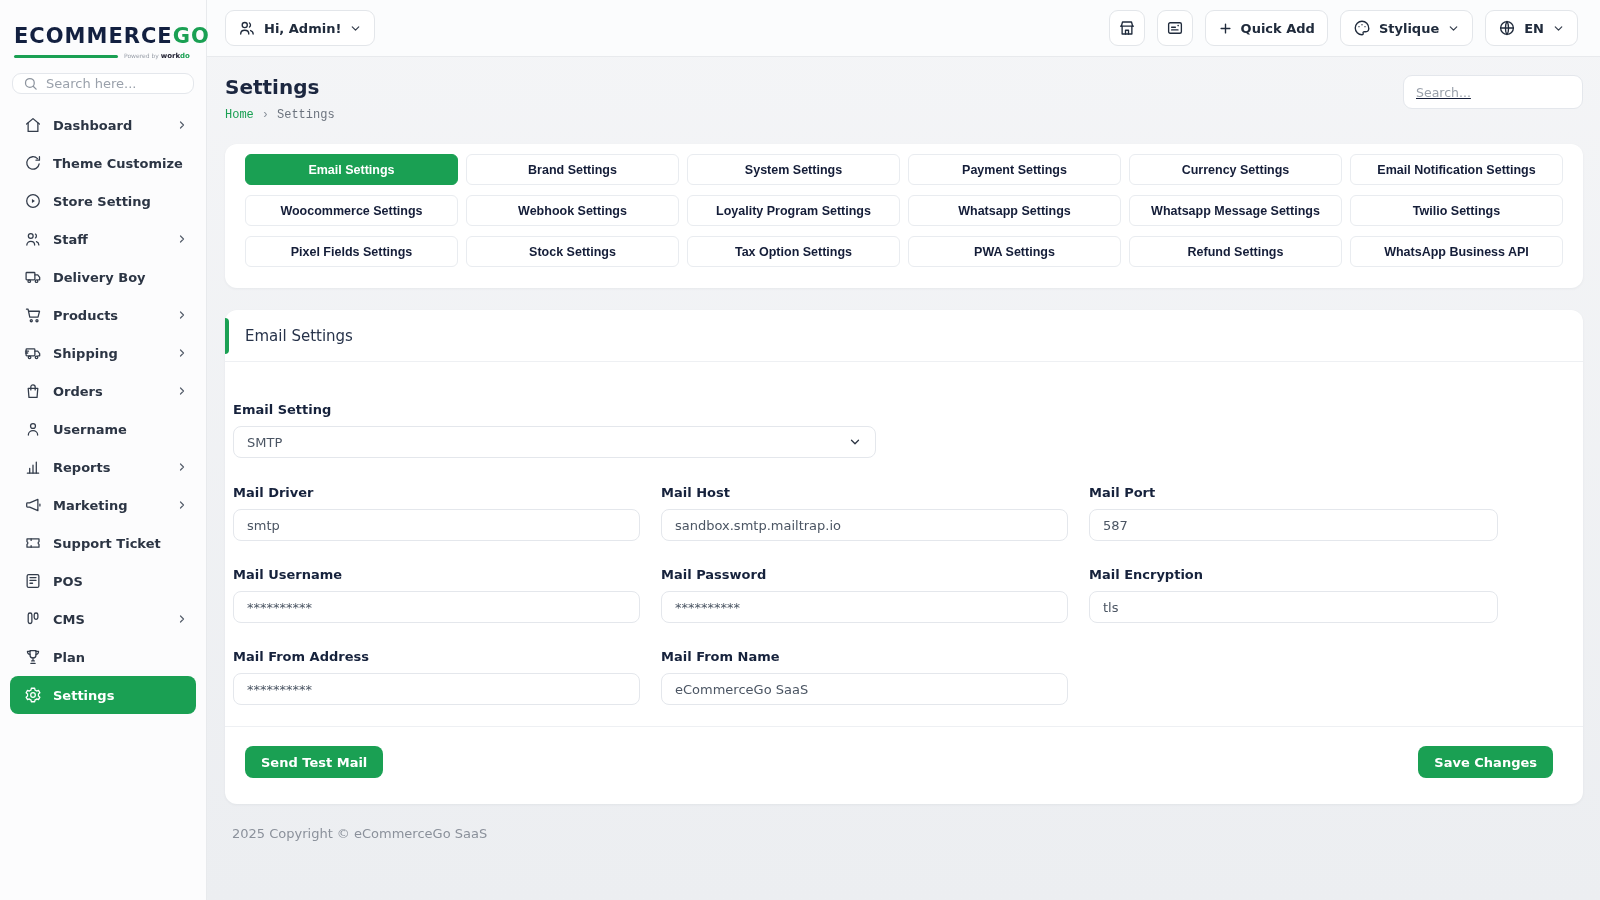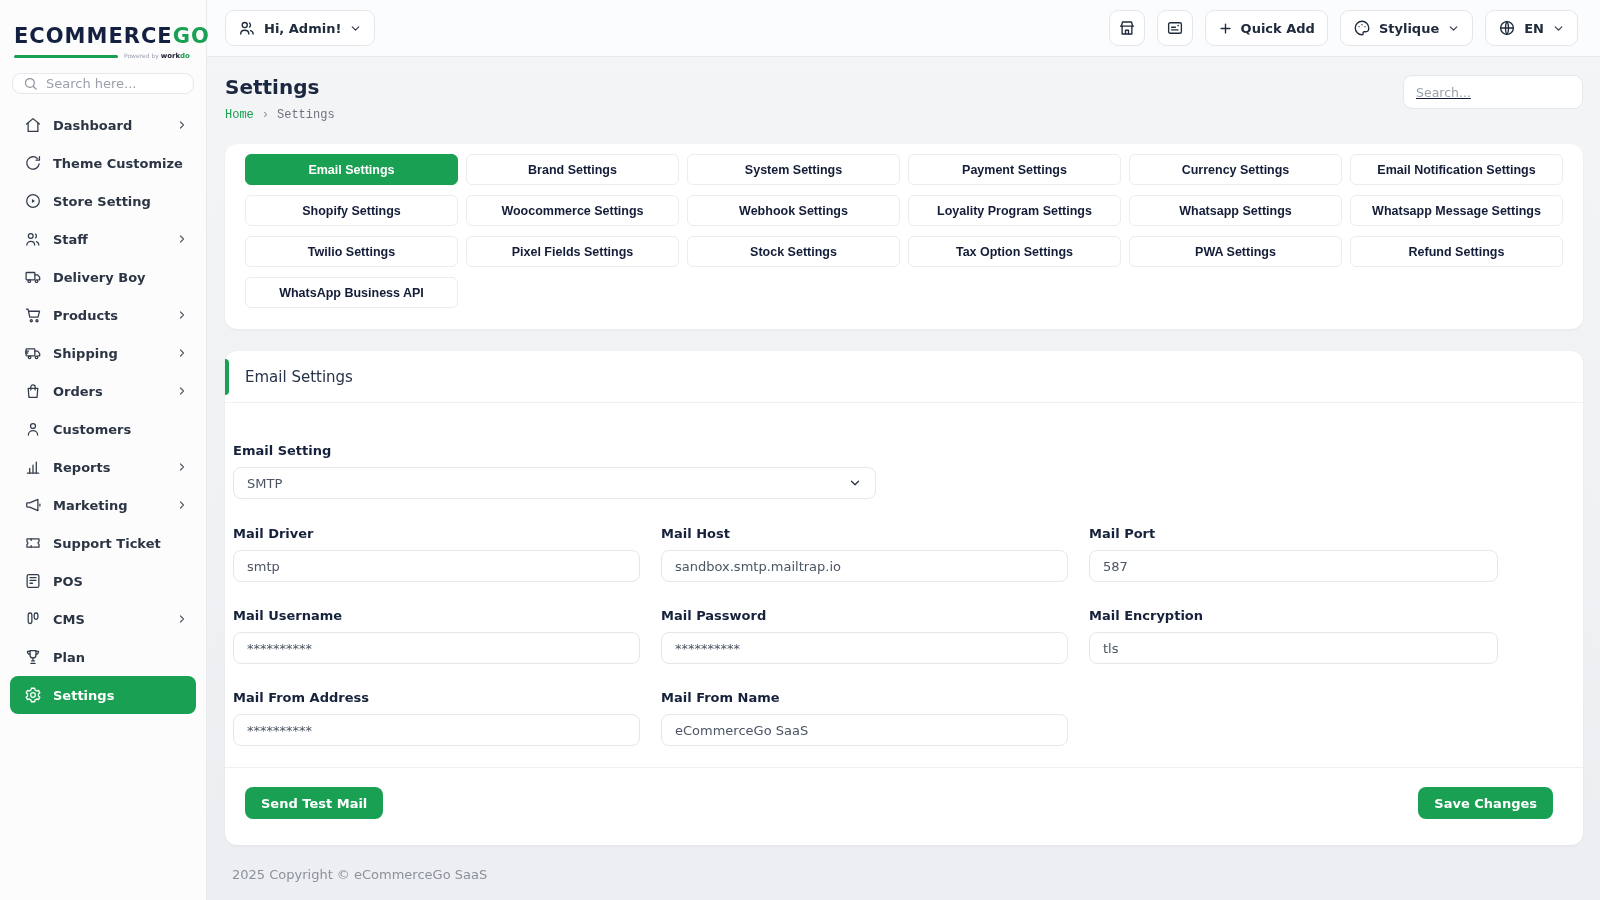--- a/index.html
+++ b/index.html
@@ -257,21 +257,21 @@
           </svg>
         </span>
       </div>
       <div class="nav-item">
         <span class="icn">
           <svg width="18" height="18" viewBox="0 0 24 24" fill="none" stroke="currentColor" stroke-width="1.7" stroke-linecap="round" stroke-linejoin="round">
             <circle cx="12" cy="8" r="3.3"></circle>
             <path d="M5.8 20c0-3.4 2.8-5.7 6.2-5.7s6.2 2.3 6.2 5.7"></path>
           </svg>
         </span>
-        <span class="lbl">Customers</span>
+        <span class="lbl">Username</span>
       </div>
       <div class="nav-item">
         <span class="icn">
           <svg width="18" height="18" viewBox="0 0 24 24" fill="none" stroke="currentColor" stroke-width="1.7" stroke-linecap="round" stroke-linejoin="round">
             <path d="M4.5 20.2h15"></path>
             <path d="M7.6 20v-6.2M12 20V9.6M16.4 20V5.4"></path>
           </svg>
         </span>
         <span class="lbl">Reports</span>
         <span class="chev">
@@ -445,21 +445,20 @@
   </div>
 
   <section class="card tabs-card">
     <div class="tabs-grid" id="tabs-grid">
         <button class="tab-btn active">Email Settings</button>
         <button class="tab-btn">Brand Settings</button>
         <button class="tab-btn">System Settings</button>
         <button class="tab-btn">Payment Settings</button>
         <button class="tab-btn">Currency Settings</button>
         <button class="tab-btn">Email Notification Settings</button>
-        <button class="tab-btn">Shopify Settings</button>
         <button class="tab-btn">Woocommerce Settings</button>
         <button class="tab-btn">Webhook Settings</button>
         <button class="tab-btn">Loyality Program Settings</button>
         <button class="tab-btn">Whatsapp Settings</button>
         <button class="tab-btn">Whatsapp Message Settings</button>
         <button class="tab-btn">Twilio Settings</button>
         <button class="tab-btn">Pixel Fields Settings</button>
         <button class="tab-btn">Stock Settings</button>
         <button class="tab-btn">Tax Option Settings</button>
         <button class="tab-btn">PWA Settings</button>

